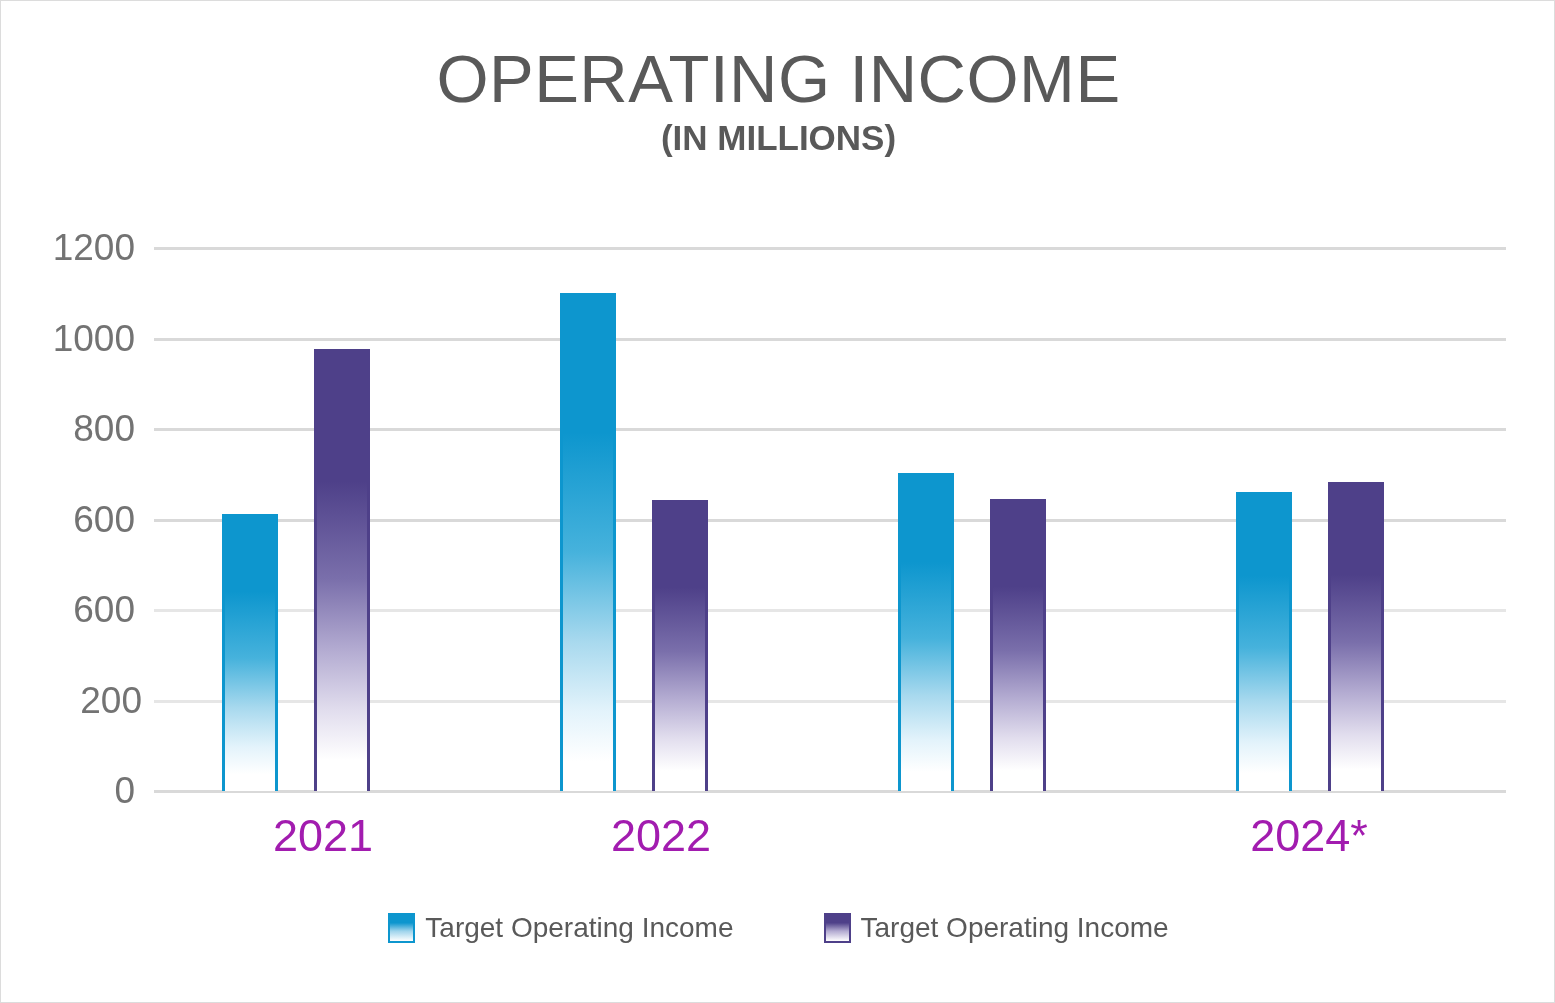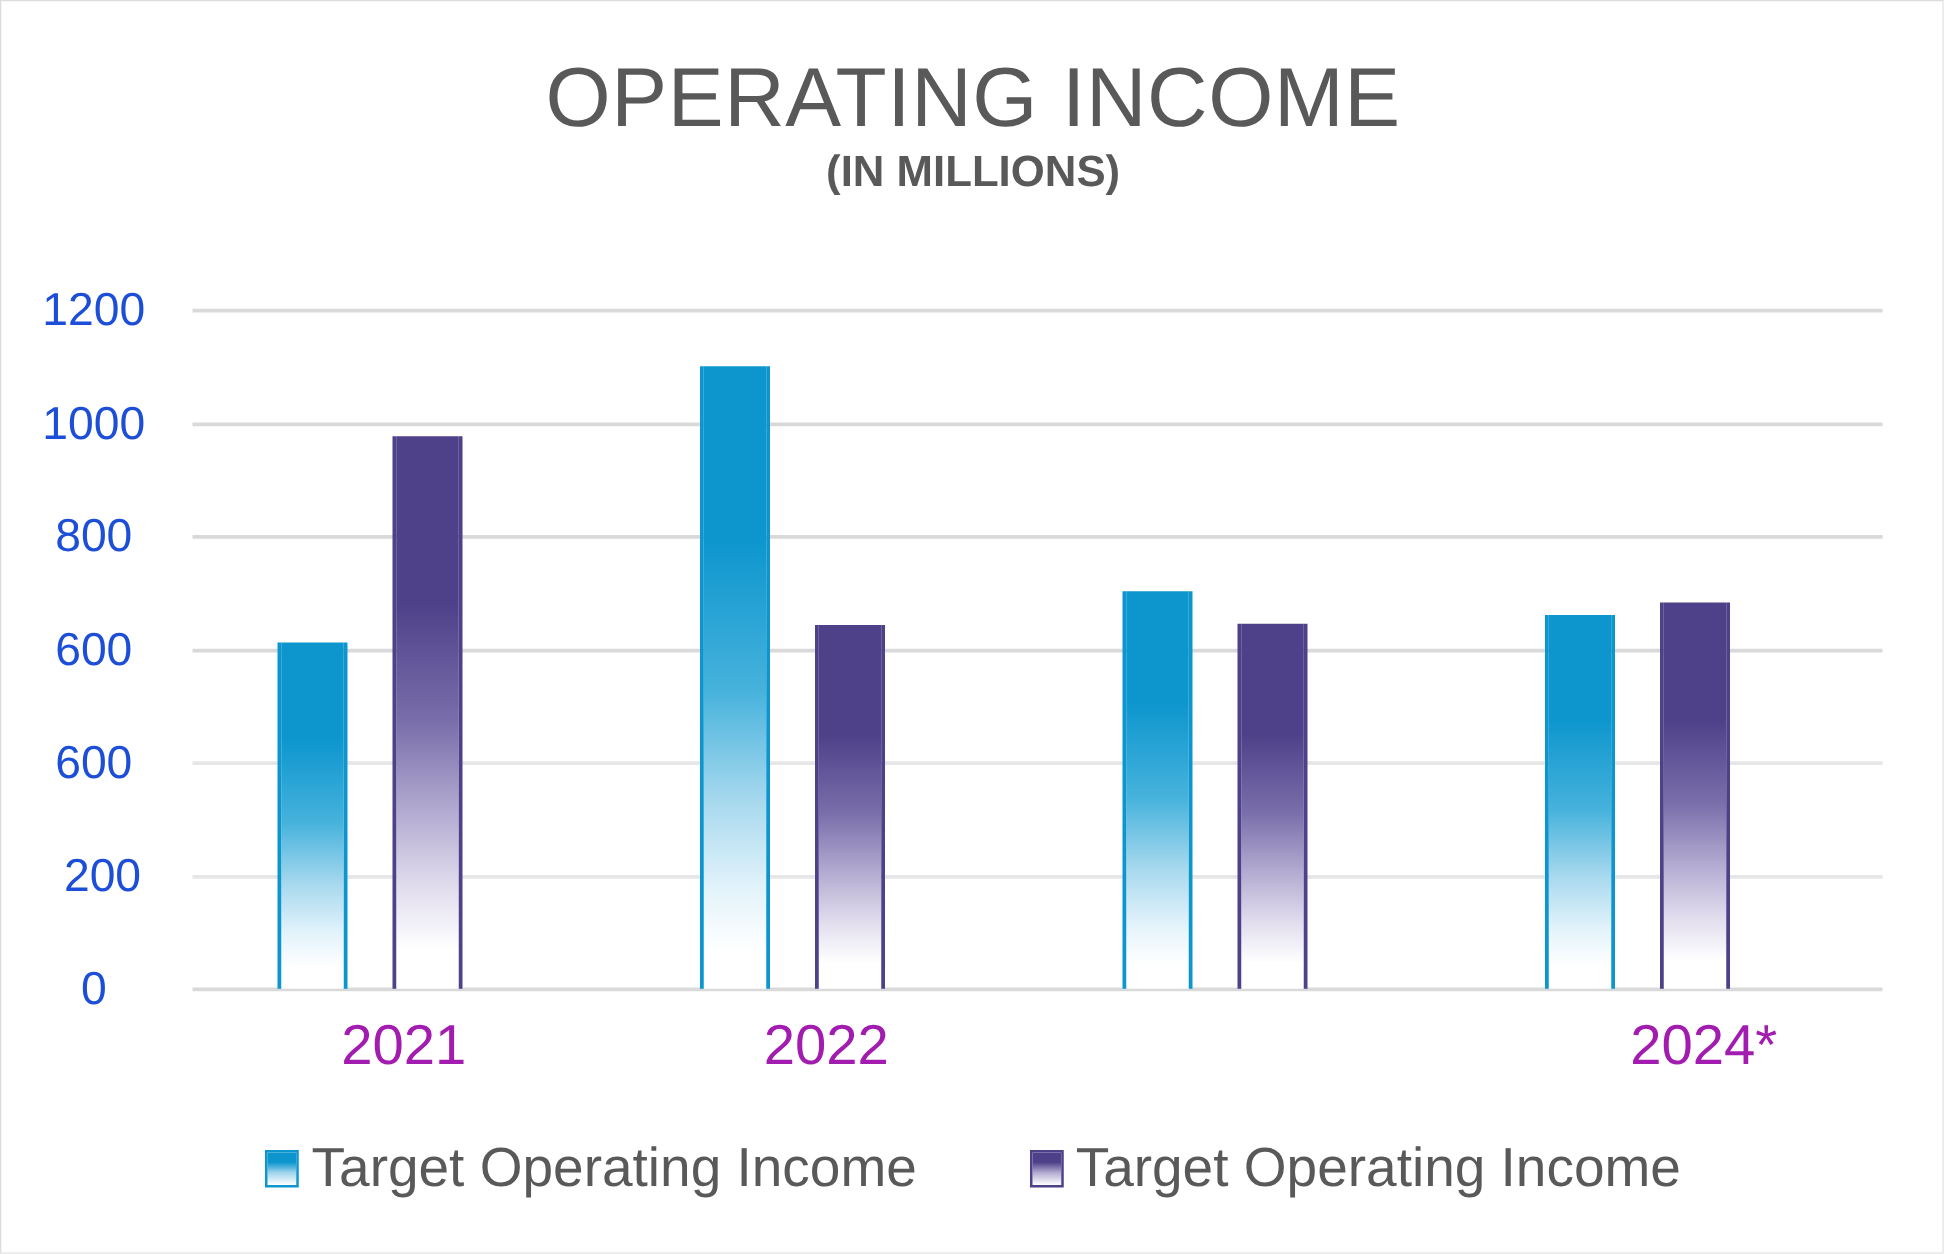--- a/index.html
+++ b/index.html
@@ -57,23 +57,23 @@
     background: #d9d9d9;
   }
   .gridline.faint { background: #e6e6e6; }
   .gridline.zero  { background: #d9d9d9; }
 
   
   .ytick {
     position: absolute;
     right: 1421px;     
     width: 120px;
-    text-align: center;
+    text-align: right;
     font-size: 37px;
-    color: #1d4ed8;
+    color: #737373;
     line-height: 1;
   }
 
   
   #bars-layer {
     position: absolute;
     left: 153px;
     top: 247px;
     width: 1352px;
     height: 543px;
@@ -149,21 +149,21 @@
   }
   .legend-swatch.target {
     border: 2px solid #0d96ce;
     background: linear-gradient(to bottom, #0d96ce 0%, #0d96ce 30%, #9fd4ec 62%, #ffffff 100%);
   }
   .legend-swatch.actual {
     border: 2px solid #4e4089;
     background: linear-gradient(to bottom, #4e4089 0%, #4e4089 30%, #b3abd1 62%, #ffffff 100%);
   }
   .legend-label {
-    font-size: 44px;
+    font-size: 28px;
     color: #595959;
     line-height: 1;
     white-space: nowrap;
   }
 </style>
 </head>
 <body>
 
 <div id="chart-frame">
 
@@ -199,21 +199,21 @@
       <div class="bar actual" title="Actual Operating Income 2022: 643" style="left: 498px; width: 56px; height: 290.957px;"></div>
       <div class="bar target" title="Target Operating Income 2023: 702" style="left: 744px; width: 56px; height: 317.655px;"></div>
       <div class="bar actual" title="Actual Operating Income 2023: 645" style="left: 836px; width: 56px; height: 291.863px;"></div>
       <div class="bar target" title="Target Operating Income 2024*: 661" style="left: 1082px; width: 56px; height: 299.102px;"></div>
       <div class="bar actual" title="Actual Operating Income 2024*: 683" style="left: 1174px; width: 56px; height: 309.058px;"></div>
     </div>
 
   <div id="xaxis">
       <div class="xtick" style="left: 0px; width: 338px;">2021</div>
       <div class="xtick" style="left: 338px; width: 338px;">2022</div>
-      <div class="xtick" style="left: 1040px; width: 338px;">2024*</div>
+      <div class="xtick" style="left: 986px; width: 338px;">2024*</div>
     </div>
 
   <div id="legend">
     <div class="legend-item">
       <span class="legend-swatch target"></span>
       <span class="legend-label">Target Operating Income</span>
     </div>
     <div class="legend-item">
       <span class="legend-swatch actual"></span>
       <span class="legend-label">Target Operating Income</span>

